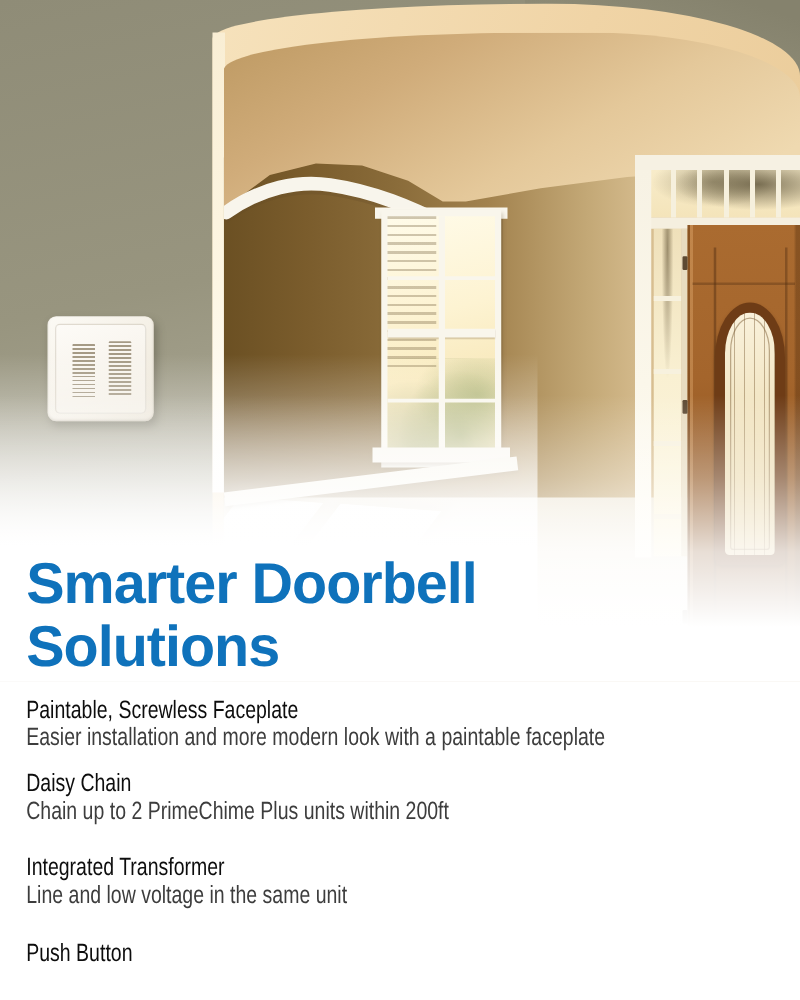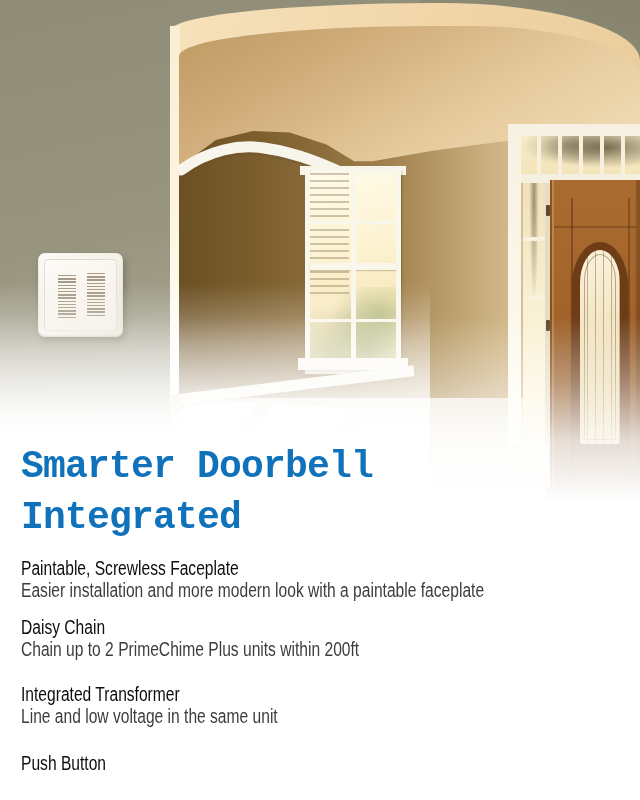--- a/index.html
+++ b/index.html
@@ -109,21 +109,21 @@
   .grille-right { left:42px; top:13px; }
 
   
   .fade-left { position:absolute; left:0; top:0; width:430px; height:100%;
     background:linear-gradient(180deg,rgba(255,255,255,0) 52%,rgba(255,255,255,.55) 68%,#fff 80%); }
   .fade-main { position:absolute; inset:0;
     background:linear-gradient(180deg,rgba(255,255,255,0) 0%,rgba(255,255,255,0) 58%,rgba(255,255,255,.38) 70%,rgba(255,255,255,.82) 81%,#fff 92%); }
 
   
   .headline { position:absolute; left:21px; top:441px; z-index:5;
-    font-size:38px; font-weight:bold; line-height:51px; letter-spacing:-0.8px; color:#0f72bb;font-family:Liberation Mono, monospace; }
+    font-size:46px; font-weight:bold; line-height:51px; letter-spacing:-0.8px; color:#0f72bb; }
   .headline span { display:block; }
   .features { position:absolute; left:21px; top:0; width:790px; height:800px; z-index:5;
     transform:scaleX(0.78); transform-origin:0 0; font-size:20px; line-height:22px; }
   .feature { position:absolute; left:0; }
   .f0 { top:557px; } .f1 { top:616px; } .f2 { top:683px; } .f3 { top:752px; }
   .feature-title { color:#0d0d0d; }
   .feature-desc { color:#3d3d3d; }
 </style>
 </head>
 <body>
@@ -189,21 +189,21 @@
         <div class="grille grille-right"></div>
       </div>
     </div>
 
     <div class="fade-left"></div>
     <div class="fade-main"></div>
   </div>
 
   <h1 class="headline">
     <span>Smarter Doorbell</span>
-    <span>Integrated</span>
+    <span>Solutions</span>
   </h1>
 
   <div class="features">
     <div class="feature f0">
       <div class="feature-title">Paintable, Screwless Faceplate</div>
       <div class="feature-desc">Easier installation and more modern look with a paintable faceplate</div>
     </div>
     <div class="feature f1">
       <div class="feature-title">Daisy Chain</div>
       <div class="feature-desc">Chain up to 2 PrimeChime Plus units within 200ft</div>

